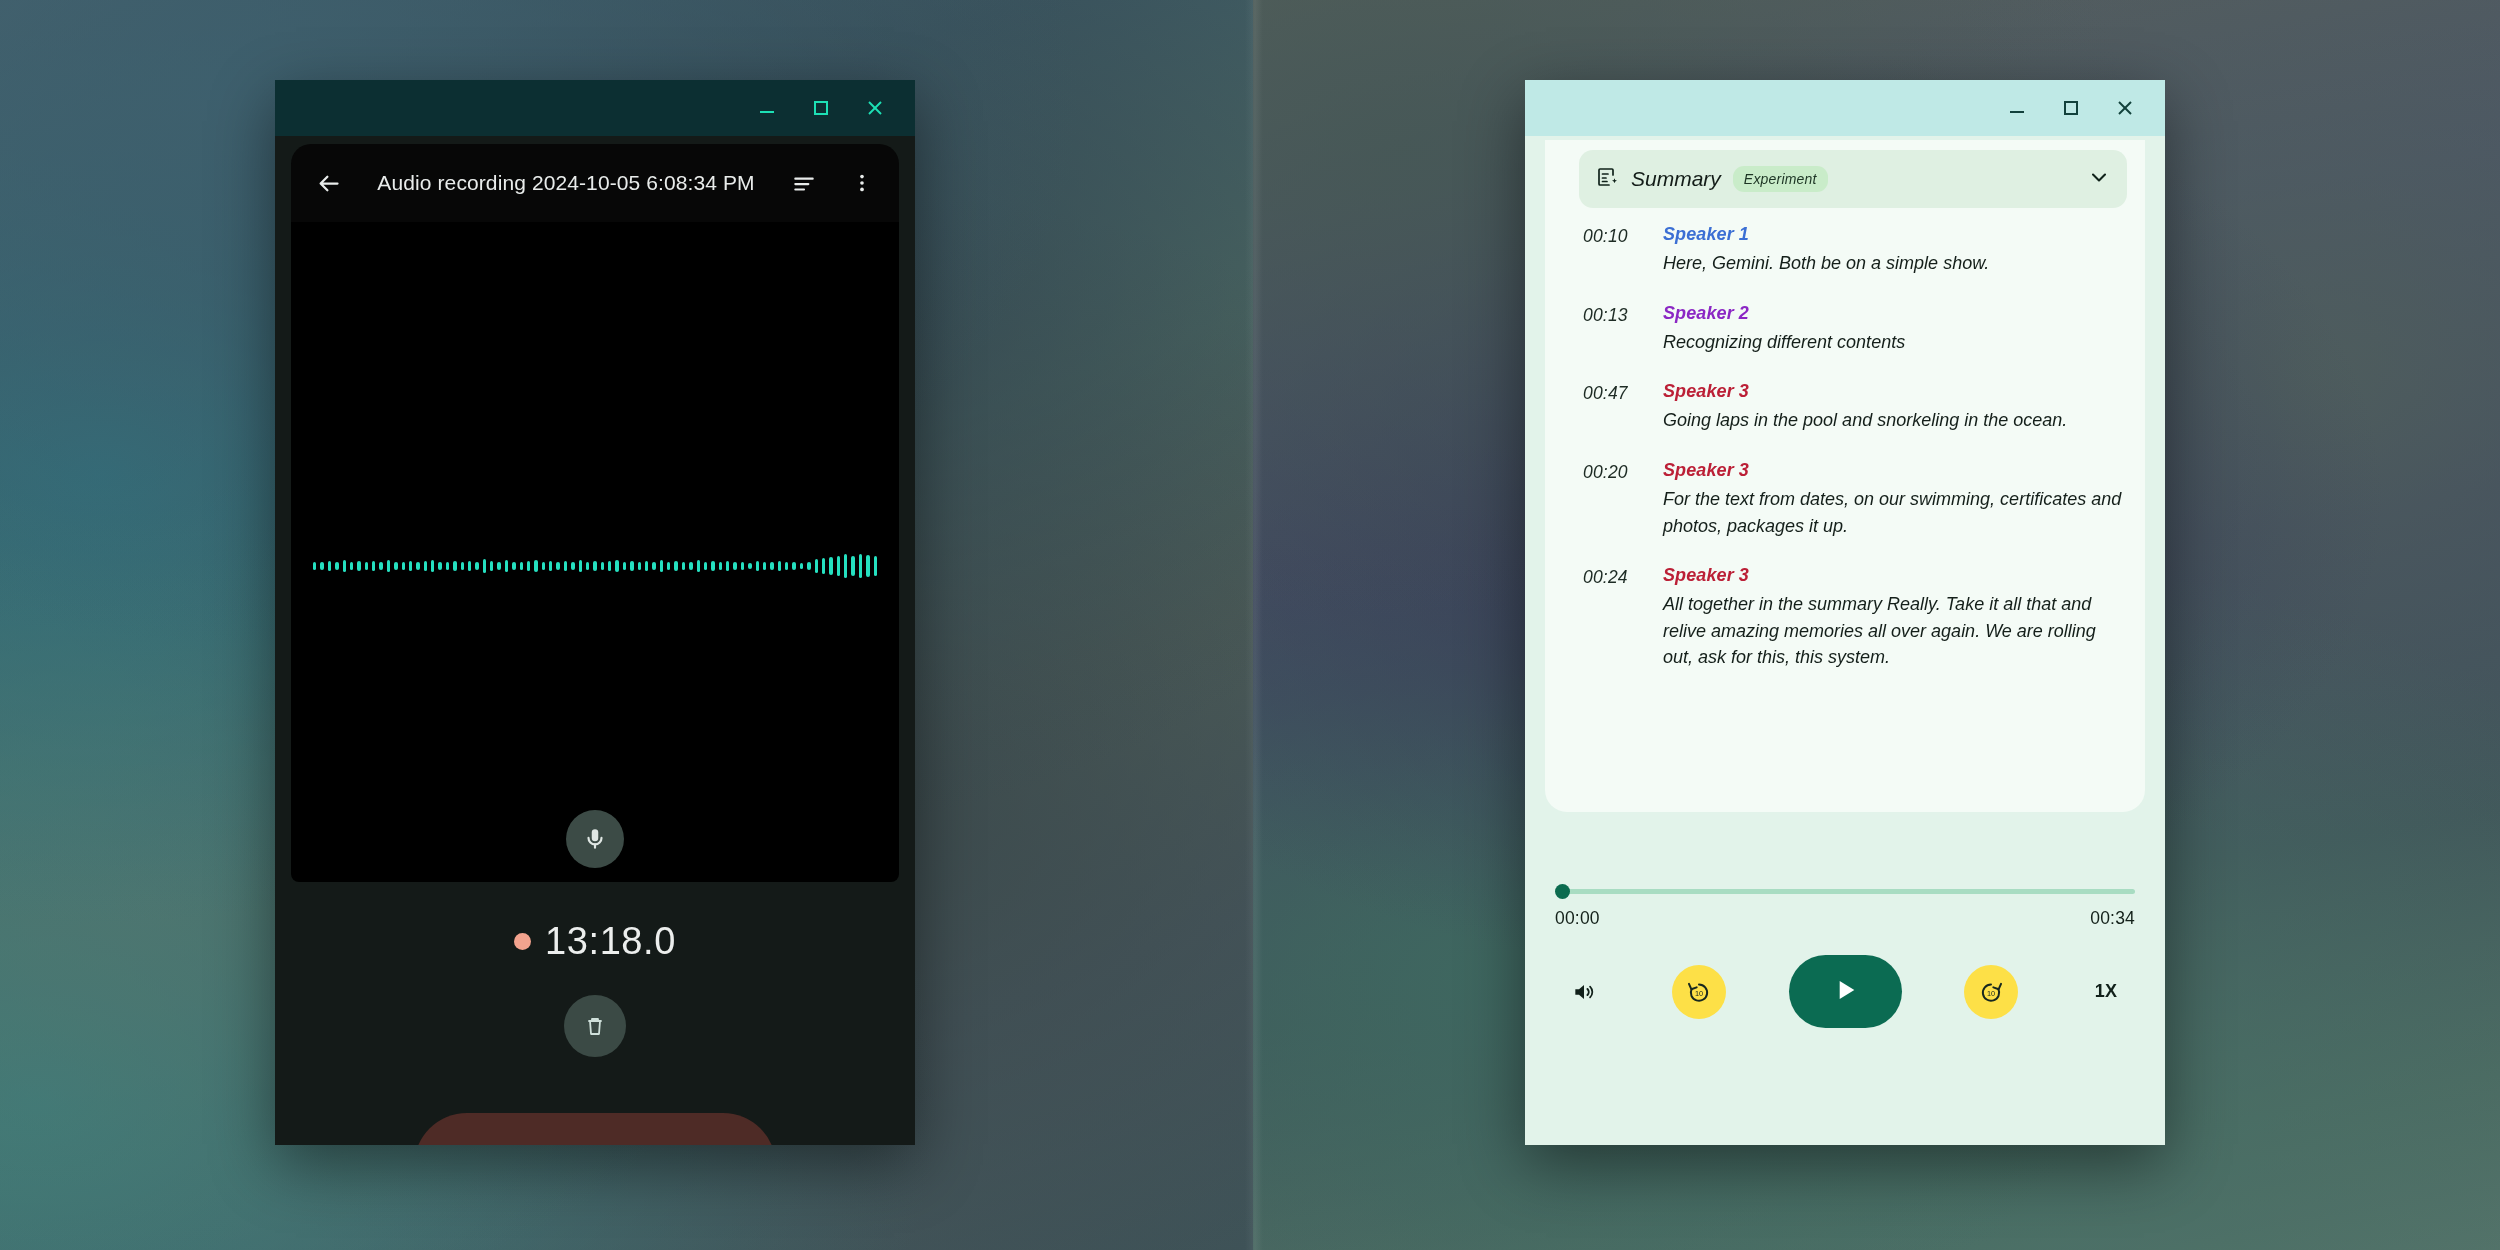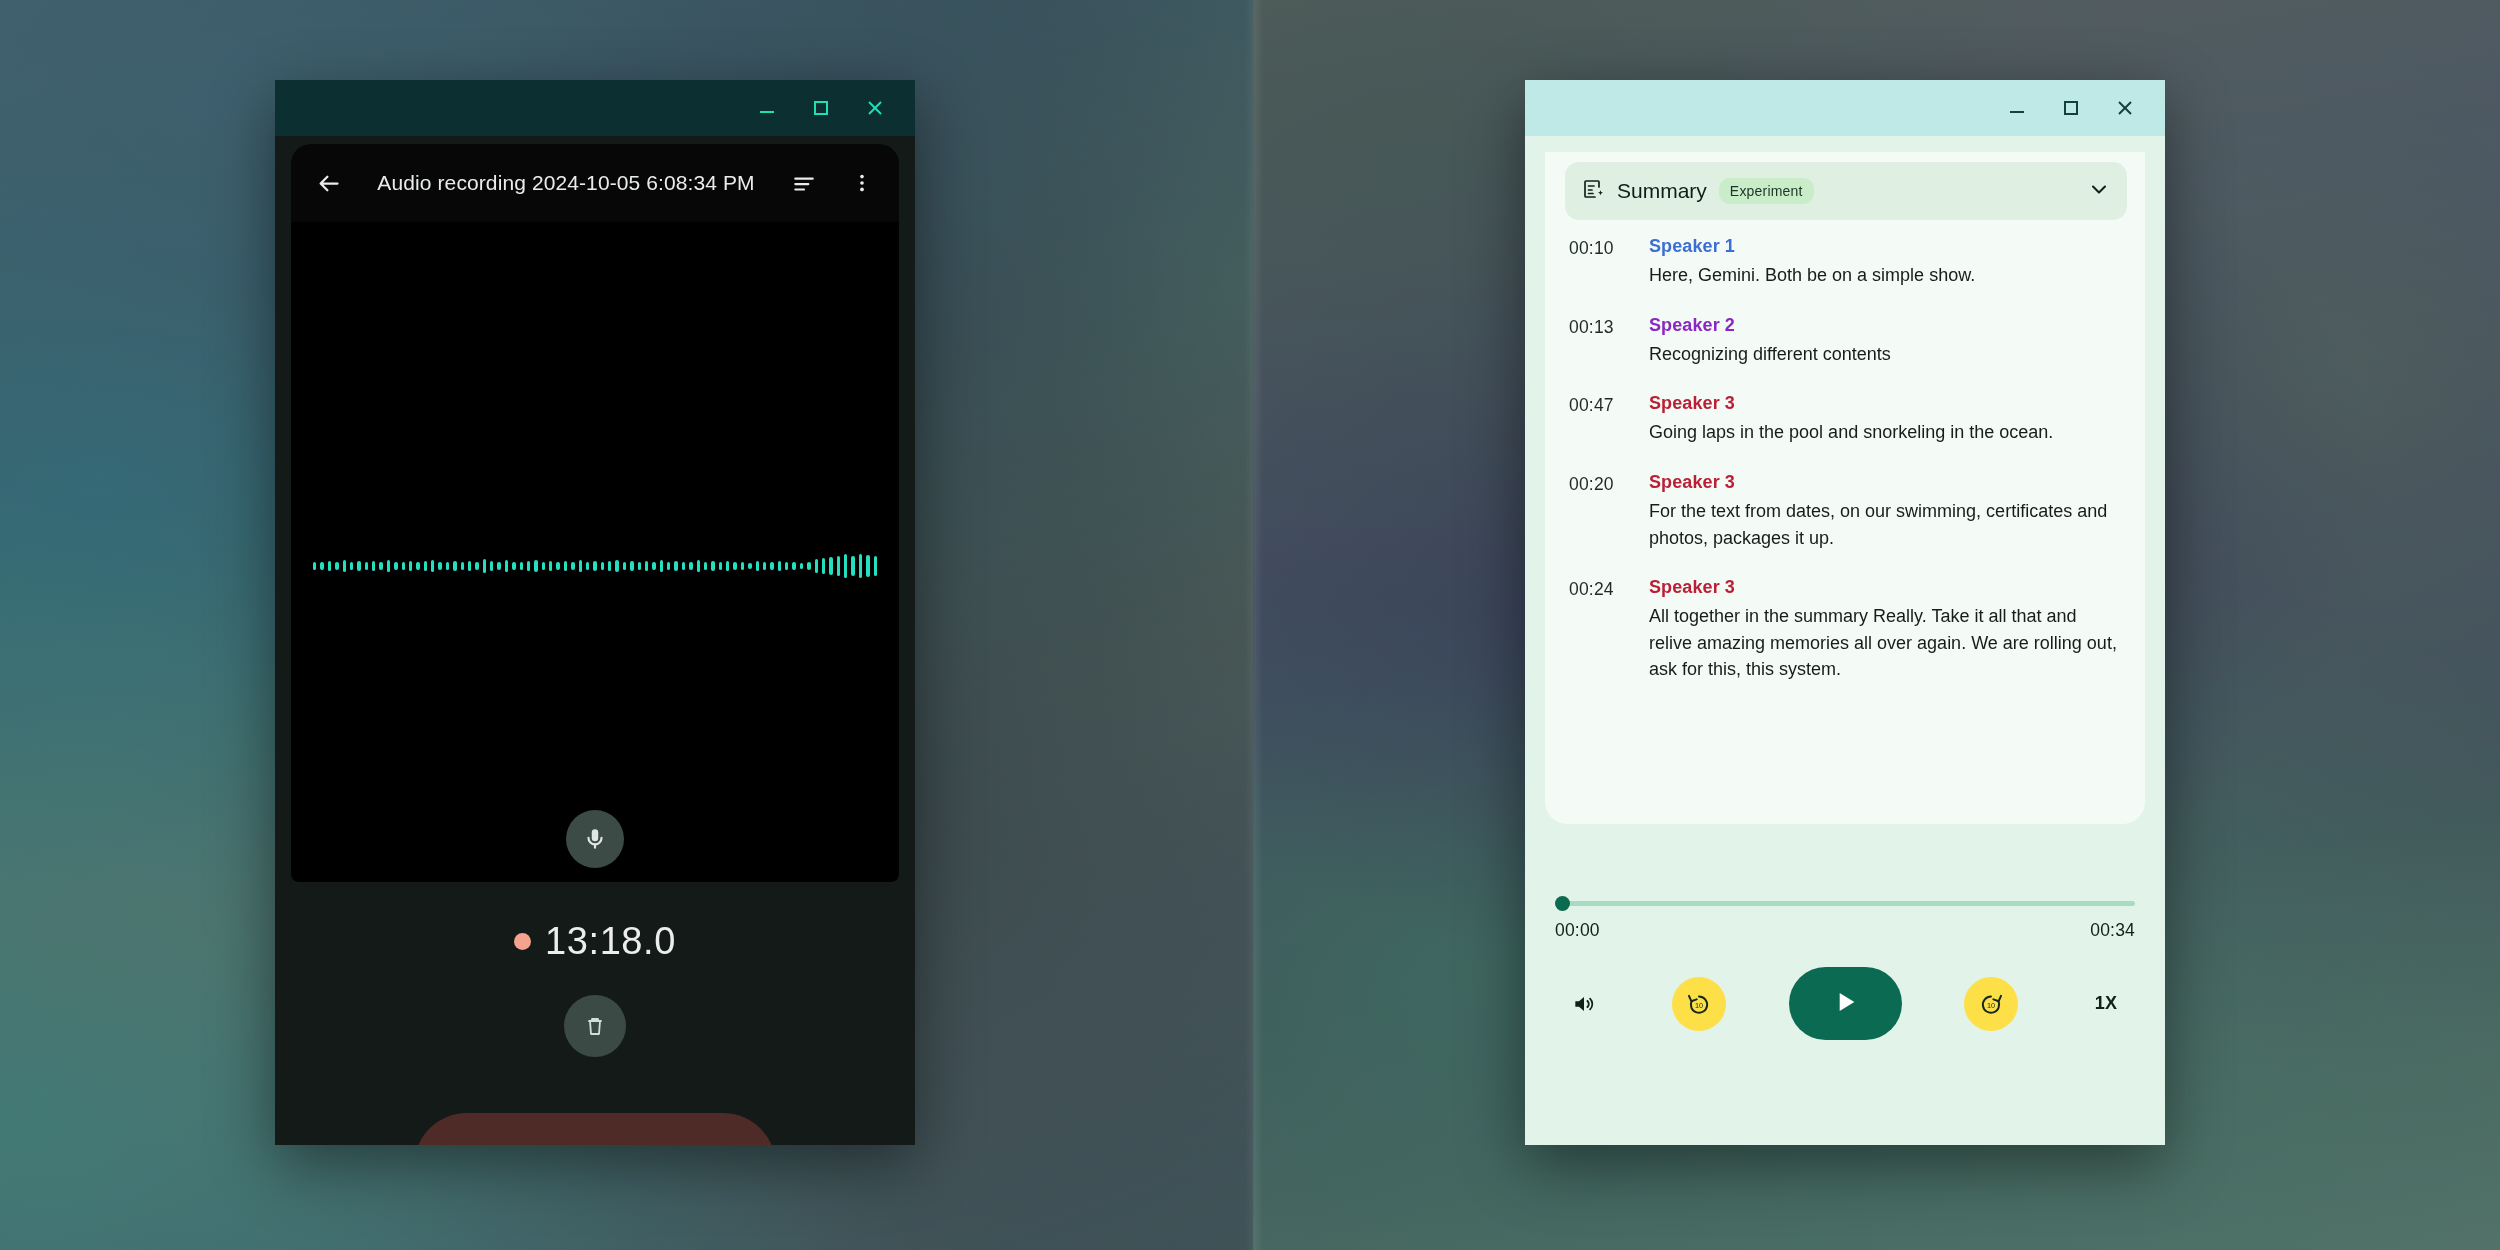--- a/index.html
+++ b/index.html
@@ -104,22 +104,22 @@
   .ply-title {
     flex: 1; color: #131c18; font-size: 21px; text-align: center;
     white-space: nowrap; overflow: hidden; text-overflow: ellipsis;
   }
   #transcript-toggle-button {
     width: 52px; height: 52px; border-radius: 16px; background: #17e8cd;
     display: flex; align-items: center; justify-content: center; border: none; flex: none;
   }
 
   .ply-card {
-    margin: 16px 20px; background: #f4fbf6; border-radius: 0 0 22px 22px;
-    padding: 10px 0 18px 2px; height: 672px; overflow: hidden;
+    margin: 4px 20px; background: #f4fbf6; border-radius: 0 0 22px 22px;
+    padding: 10px 0 18px 16px; height: 672px; overflow: hidden; font-style: italic;
   }
   #summary-row {
     margin: 0 18px 10px 18px; height: 58px; border-radius: 14px; background: #dff0e2;
     display: flex; align-items: center; padding: 0 16px; gap: 12px;
   }
   #summary-row .summary-label { font-size: 21px; color: #131c18; }
   #summary-row .chip {
     background: #c9ecc9; color: #1d3524; font-size: 14px;
     padding: 5px 11px; border-radius: 11px; letter-spacing: .2px;
   }

